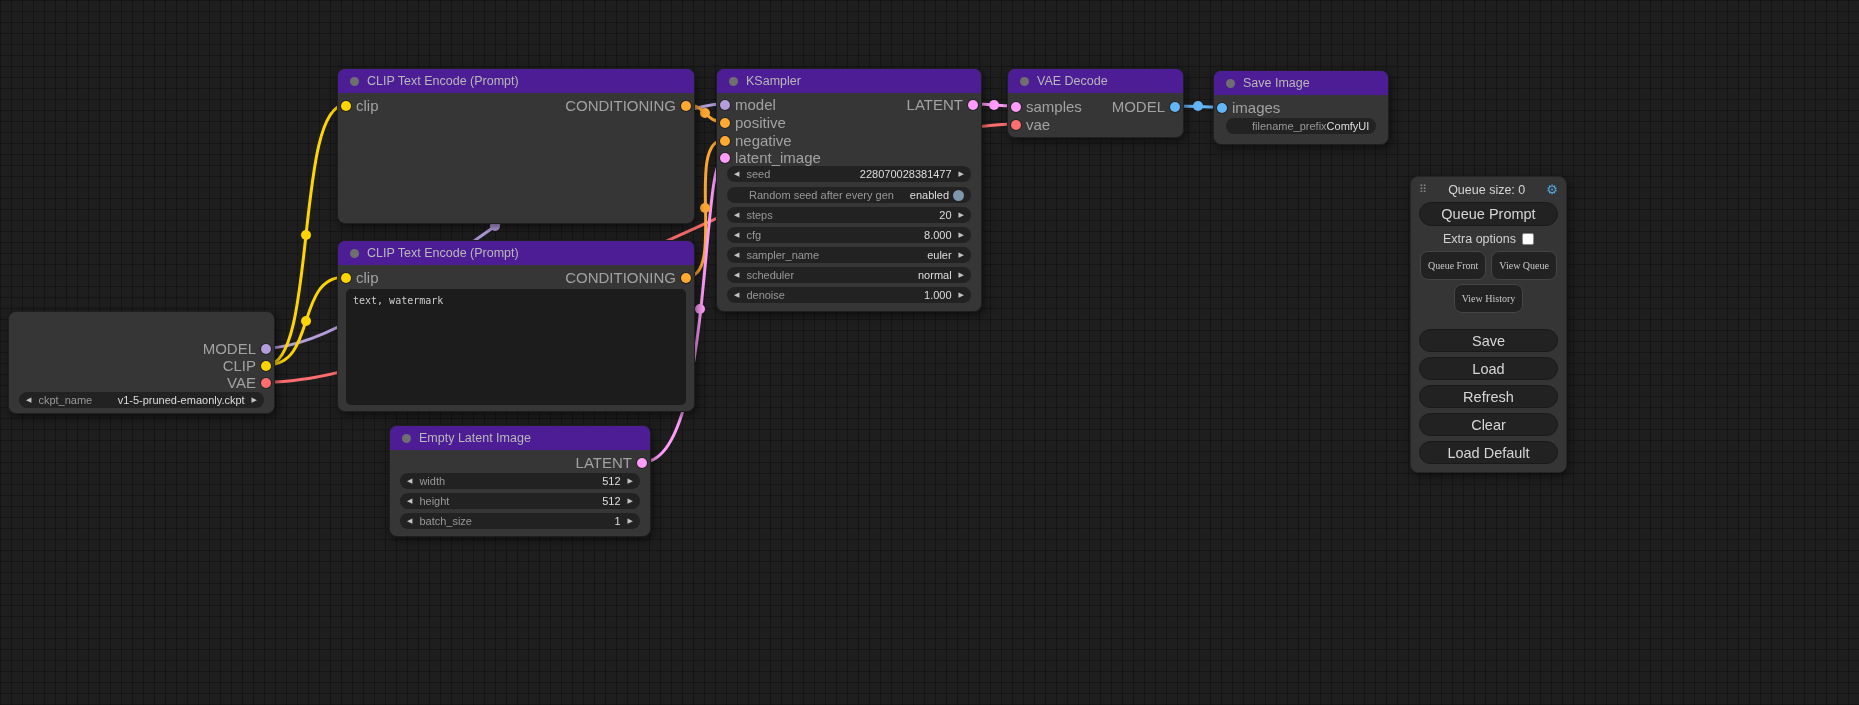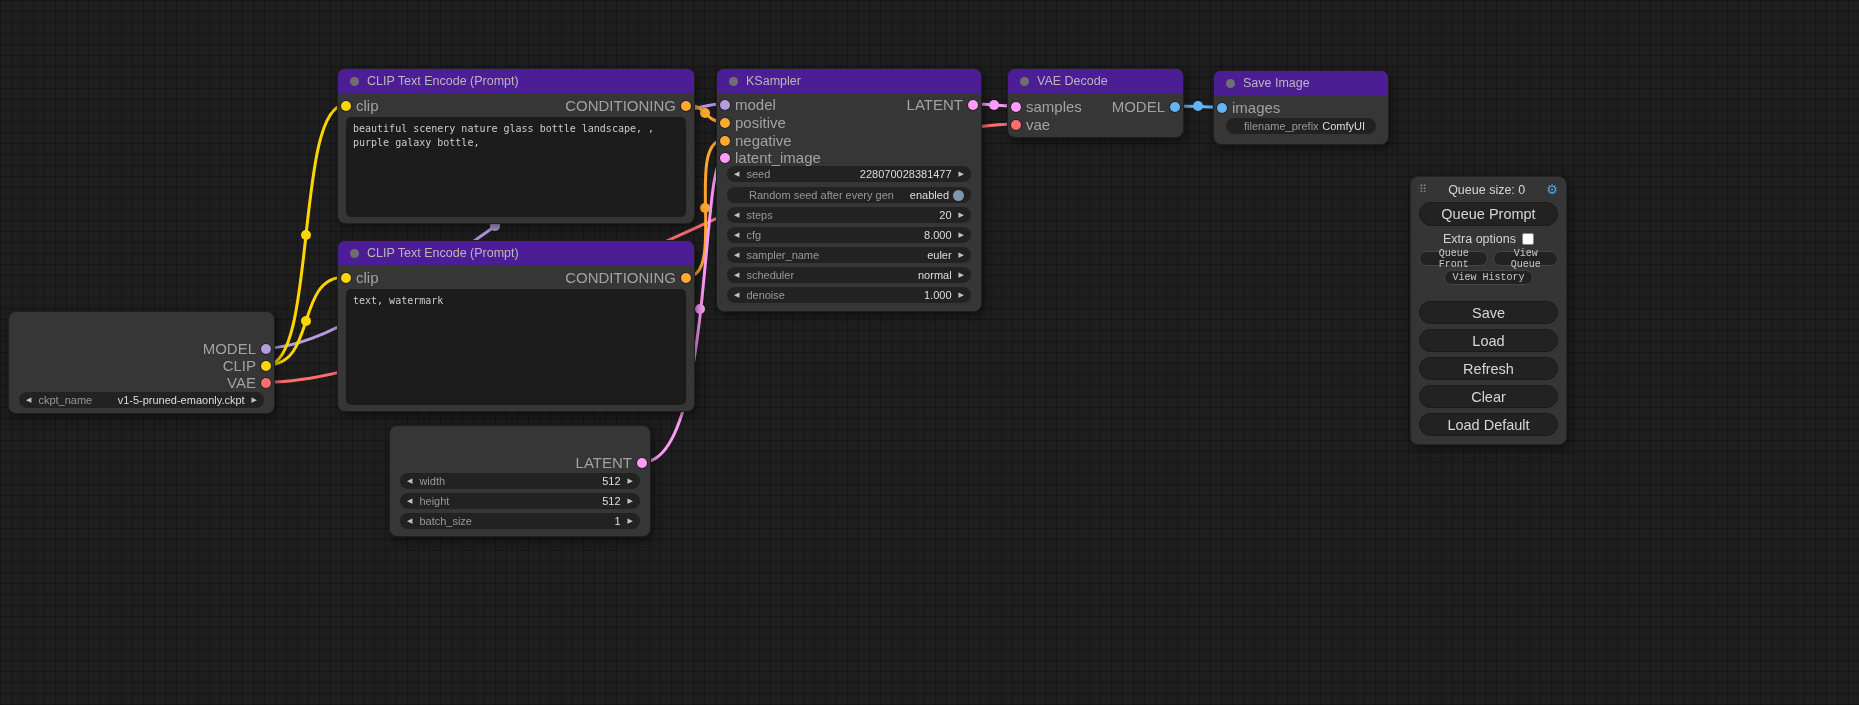--- a/index.html
+++ b/index.html
@@ -31,21 +31,21 @@
 .prompt{position:absolute;left:8px;right:8px;background:#1c1c1c;border-radius:5px;padding:5px 7px;color:#ccc;font-family:"DejaVu Sans Mono",monospace;font-size:10px;line-height:1.4;white-space:pre-wrap;overflow:hidden}
 .menu{position:absolute;z-index:3;left:1410px;top:176px;width:157px;background:#353535;border:1px solid #252525;border-radius:8px;box-shadow:2px 3px 10px rgba(0,0,0,.5);padding:5px 8px 8px;display:flex;flex-direction:column;align-items:center}
 .mhead{width:100%;display:flex;align-items:center;justify-content:space-between;color:#d6d6d6;font-size:12.5px;margin-bottom:5px}
 .drag{color:#8a8a8a;font-size:11px;cursor:grab}
 .gear{font-size:13px;cursor:pointer}
 .btn{background:#222;color:#d6d6d6;border:1px solid #1a1a1a;border-radius:12px;width:100%;height:23px;font-size:14.5px;font-family:inherit;display:flex;align-items:center;justify-content:center;cursor:pointer}
 .btn+.btn{margin-top:5px}
 .extra{display:flex;align-items:center;gap:6px;color:#d2d2d2;font-size:12.5px;margin:6px 0 5px}
 .chk{width:12px;height:12px;background:#fff;border:1px solid #888;border-radius:2px;cursor:pointer}
 .srow{display:flex;gap:5px;margin-bottom:4px}
-.sbtn{background:#222;color:#c8c8c8;border:1px solid #454545;border-radius:8px;font-size:10px;font-family:Liberation Mono, monospace;padding:1px 7px;height:15px;display:flex;align-items:center;cursor:pointer}
+.sbtn{background:#222;color:#c8c8c8;border:1px solid #454545;border-radius:8px;font-size:10px;font-family:Liberation Serif, serif;padding:1px 7px;height:29px;display:flex;align-items:center;cursor:pointer}
 .gap{height:12px;flex:none}
 </style>
 </head>
 <body>
 
 <svg class="wires" width="1859" height="705">
   <path d="M267,348 C380,348 610,104 724,104" fill="none" stroke-width="3" stroke="#B39DDB"></path>
   <path d="M267,365 C317,365 295,105 345,105" fill="none" stroke-width="3" stroke="#FFD500"></path>
   <path d="M267,365 C317,365 295,277 345,277" fill="none" stroke-width="3" stroke="#FFD500"></path>
   <path d="M267,382 C453,382 828,124 1015,124" fill="none" stroke-width="3" stroke="#FF6E6E"></path>
@@ -82,36 +82,39 @@
 
 <div class="node" style="left:337px;top:68px;width:358px;height:156px">
   <div class="ntitle">
     <span class="tdot"></span>
     <span class="ttext">CLIP Text Encode (Prompt)</span>
   </div>
   <span class="port in" style="top: 32px; background: rgb(255, 213, 0);"></span>
   <span class="plabel in" style="top:30px">clip</span>
   <span class="plabel out" style="top:30px">CONDITIONING</span>
   <span class="port out" style="top: 32px; background: rgb(255, 169, 49);"></span>
-  <div class="prompt" style="top:48px;height:100px">beautiful scenery nature glass bottle landscape, , purple galaxy bottle,</div>
 </div>
 
 <div class="node" style="left:337px;top:240px;width:358px;height:172px">
   <div class="ntitle">
     <span class="tdot"></span>
     <span class="ttext">CLIP Text Encode (Prompt)</span>
   </div>
   <span class="port in" style="top: 32px; background: rgb(255, 213, 0);"></span>
   <span class="plabel in" style="top:30px">clip</span>
   <span class="plabel out" style="top:30px">CONDITIONING</span>
   <span class="port out" style="top: 32px; background: rgb(255, 169, 49);"></span>
   <div class="prompt" style="top:48px;height:116px">text, watermark</div>
 </div>
 
 <div class="node" style="left:389px;top:425px;width:262px;height:112px">
+  <div class="ntitle">
+    <span class="tdot"></span>
+    <span class="ttext">Empty Latent Image</span>
+  </div>
   <span class="plabel out" style="top:30px">LATENT</span>
   <span class="port out" style="top: 32px; background: rgb(255, 156, 249);"></span>
   <div class="widget" style="top:47px">
     <span class="arr">◀</span>
     <span class="wlabel">width</span>
     <span class="wvalue">512</span>
     <span class="arr">▶</span>
   </div>
   <div class="widget" style="top:67px">
     <span class="arr">◀</span>
@@ -199,21 +202,21 @@
 </div>
 
 <div class="node" style="left:1213px;top:70px;width:176px;height:75px">
   <div class="ntitle">
     <span class="tdot"></span>
     <span class="ttext">Save Image</span>
   </div>
   <span class="port in" style="top: 32px; background: rgb(100, 181, 246);"></span>
   <span class="plabel in" style="top:30px">images</span>
   <div class="widget noarr" style="top:47px;left:12px;right:12px">
-    <span class="wlabel" style="margin-left:4px">filename_prefix</span>
+    <span class="wlabel" style="margin-left:12px">filename_prefix</span>
     <span class="wvalue">ComfyUI</span>
   </div>
 </div>
 
 <div class="menu">
   <div class="mhead">
     <span class="drag">⠿</span>
     <span>Queue size: 0</span>
     <span class="gear" style="color: rgb(79, 168, 224);">⚙</span>
   </div>

